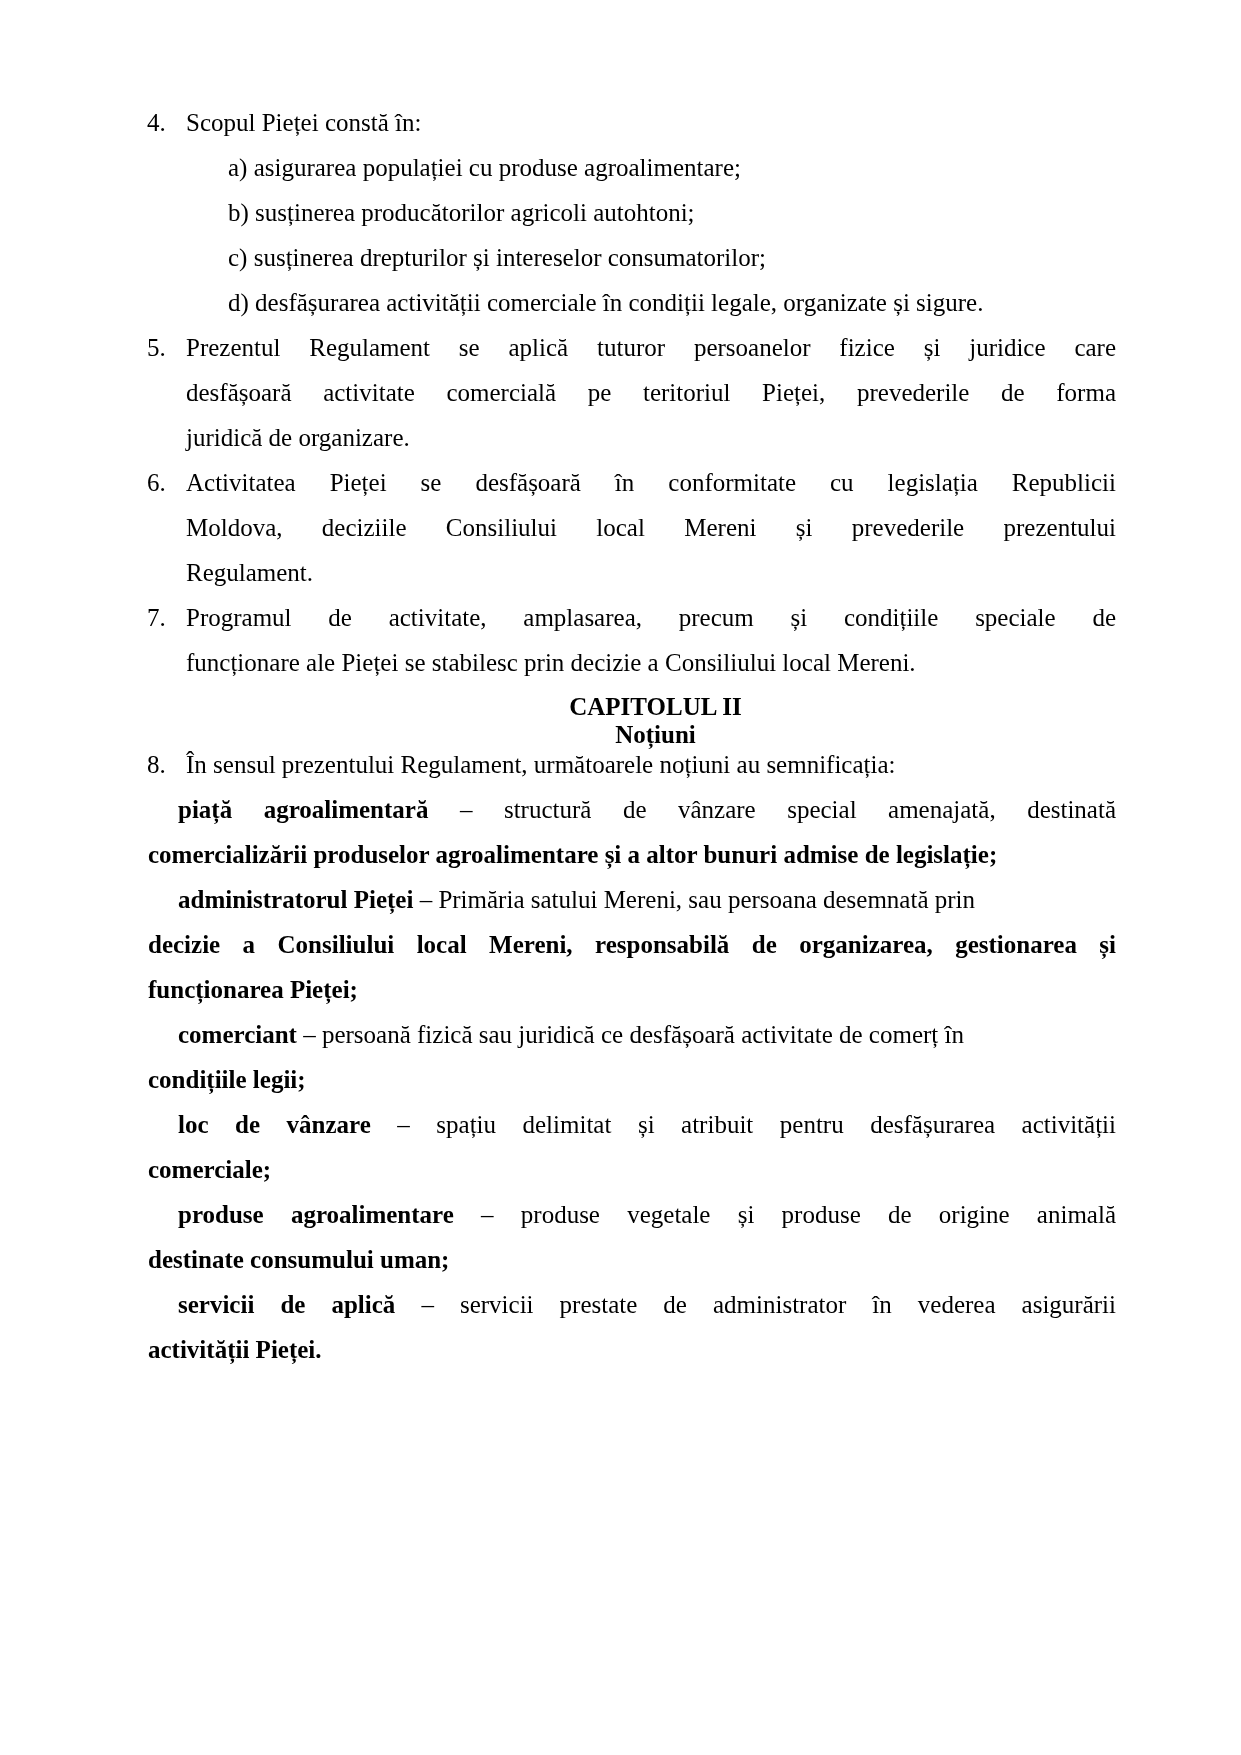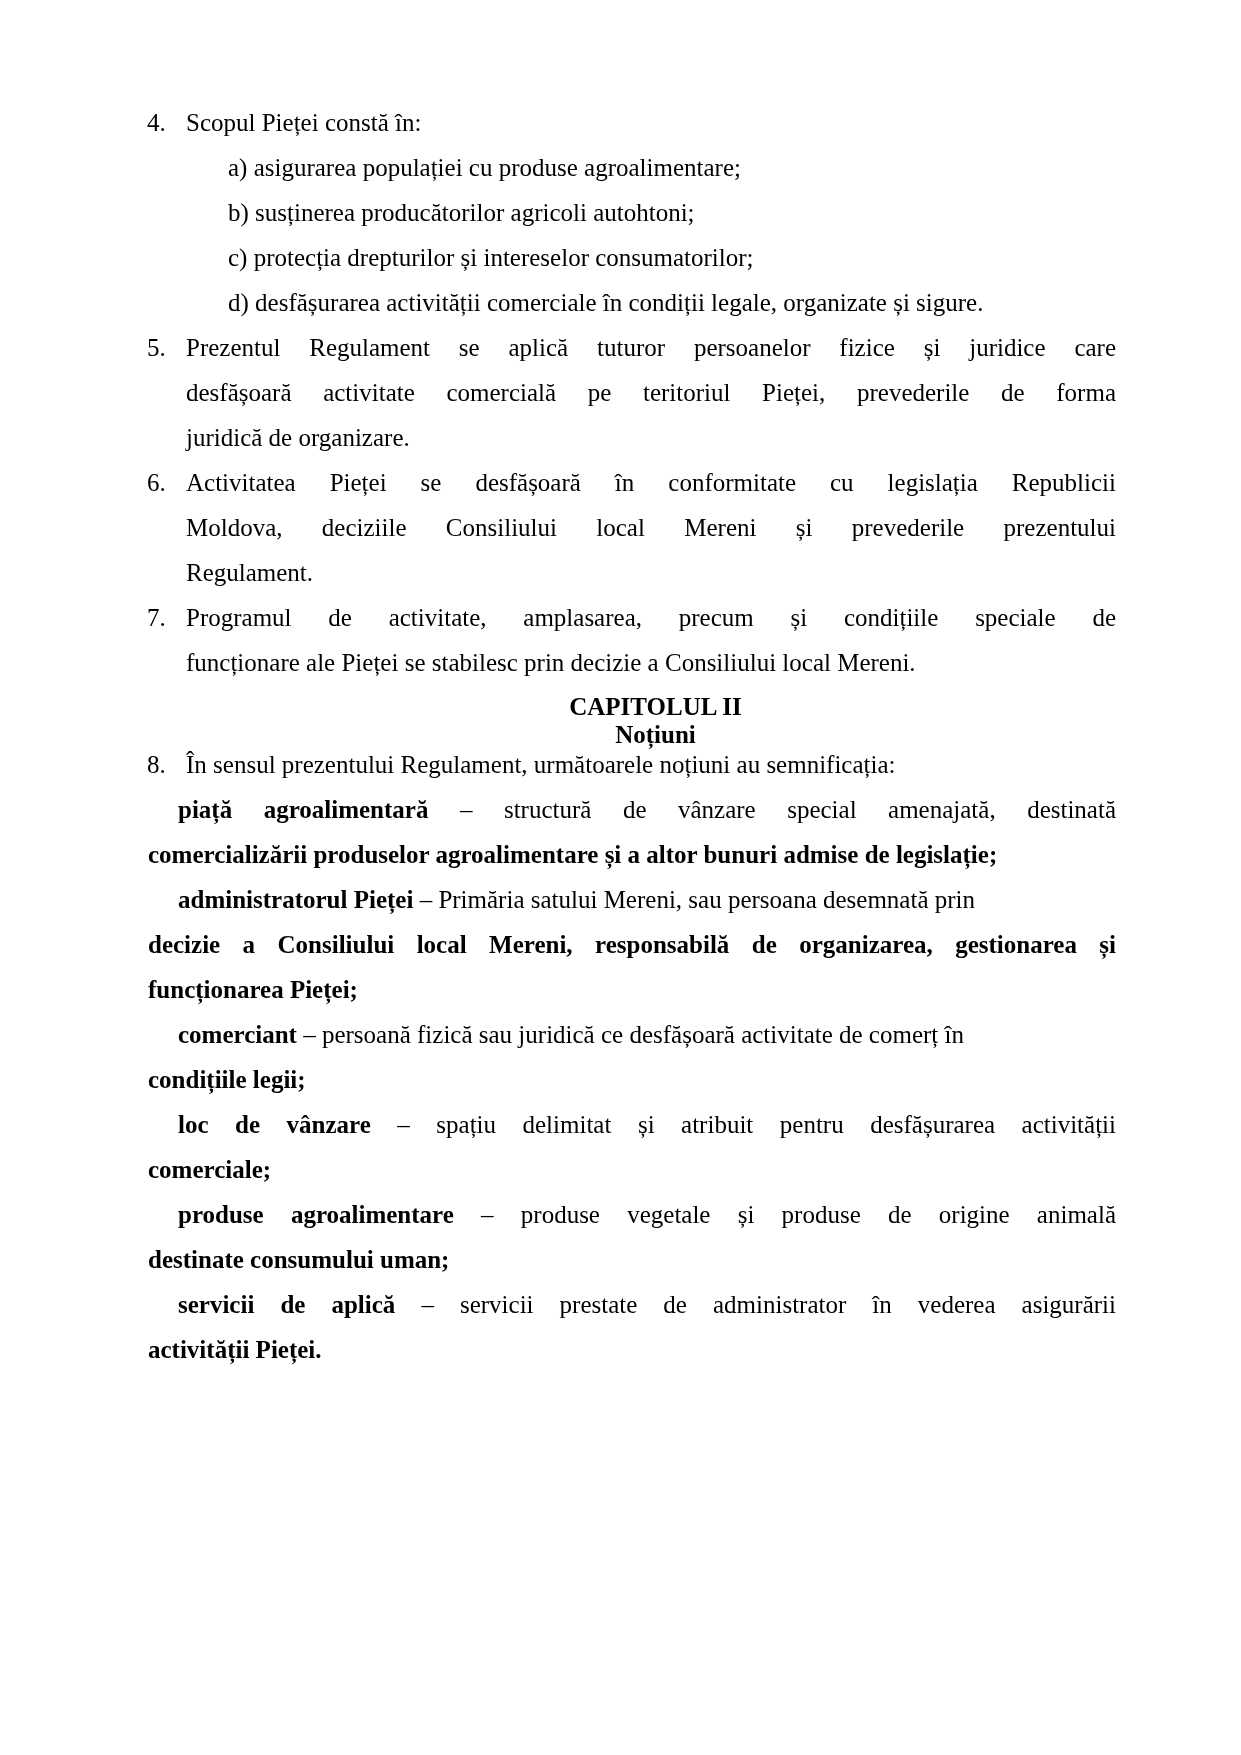--- a/index.html
+++ b/index.html
@@ -35,21 +35,21 @@
   </style>
 </head>
 <body>
 
 <div class="page">
 
   <span class="num" style="top:108px">4.</span>
   <span class="line" style="top:108px">Scopul Pieței constă în:</span>
   <span class="line sub" style="top:153px">a) asigurarea populației cu produse agroalimentare;</span>
   <span class="line sub" style="top:198px">b) susținerea producătorilor agricoli autohtoni;</span>
-  <span class="line sub" style="top:243px">c) protecția drepturilor și intereselor consumatorilor;</span>
+  <span class="line sub" style="top:243px">c) susținerea drepturilor și intereselor consumatorilor;</span>
   <span class="line sub" style="top:288px">d) desfășurarea activității comerciale în condiții legale, organizate și sigure.</span>
 
   <span class="num" style="top:333px">5.</span>
   <span class="line just" style="top:333px">Prezentul Regulament se aplică tuturor persoanelor fizice și juridice care</span>
   <span class="line just" style="top:378px">desfășoară activitate comercială pe teritoriul Pieței, prevederile de forma</span>
   <span class="line" style="top:423px">juridică de organizare.</span>
 
   <span class="num" style="top:468px">6.</span>
   <span class="line just" style="top:468px">Activitatea Pieței se desfășoară în conformitate cu legislația Republicii</span>
   <span class="line just" style="top:513px">Moldova, deciziile Consiliului local Mereni și prevederile prezentului</span>

